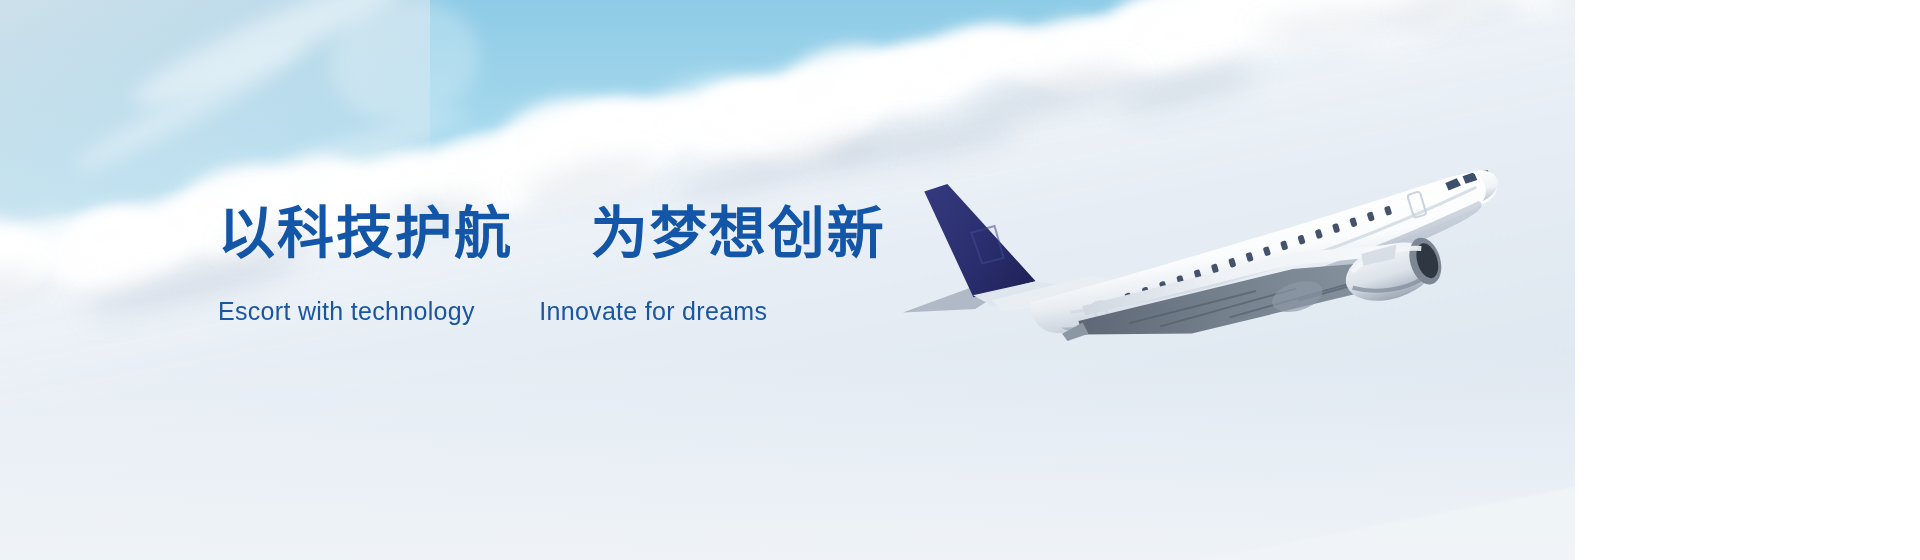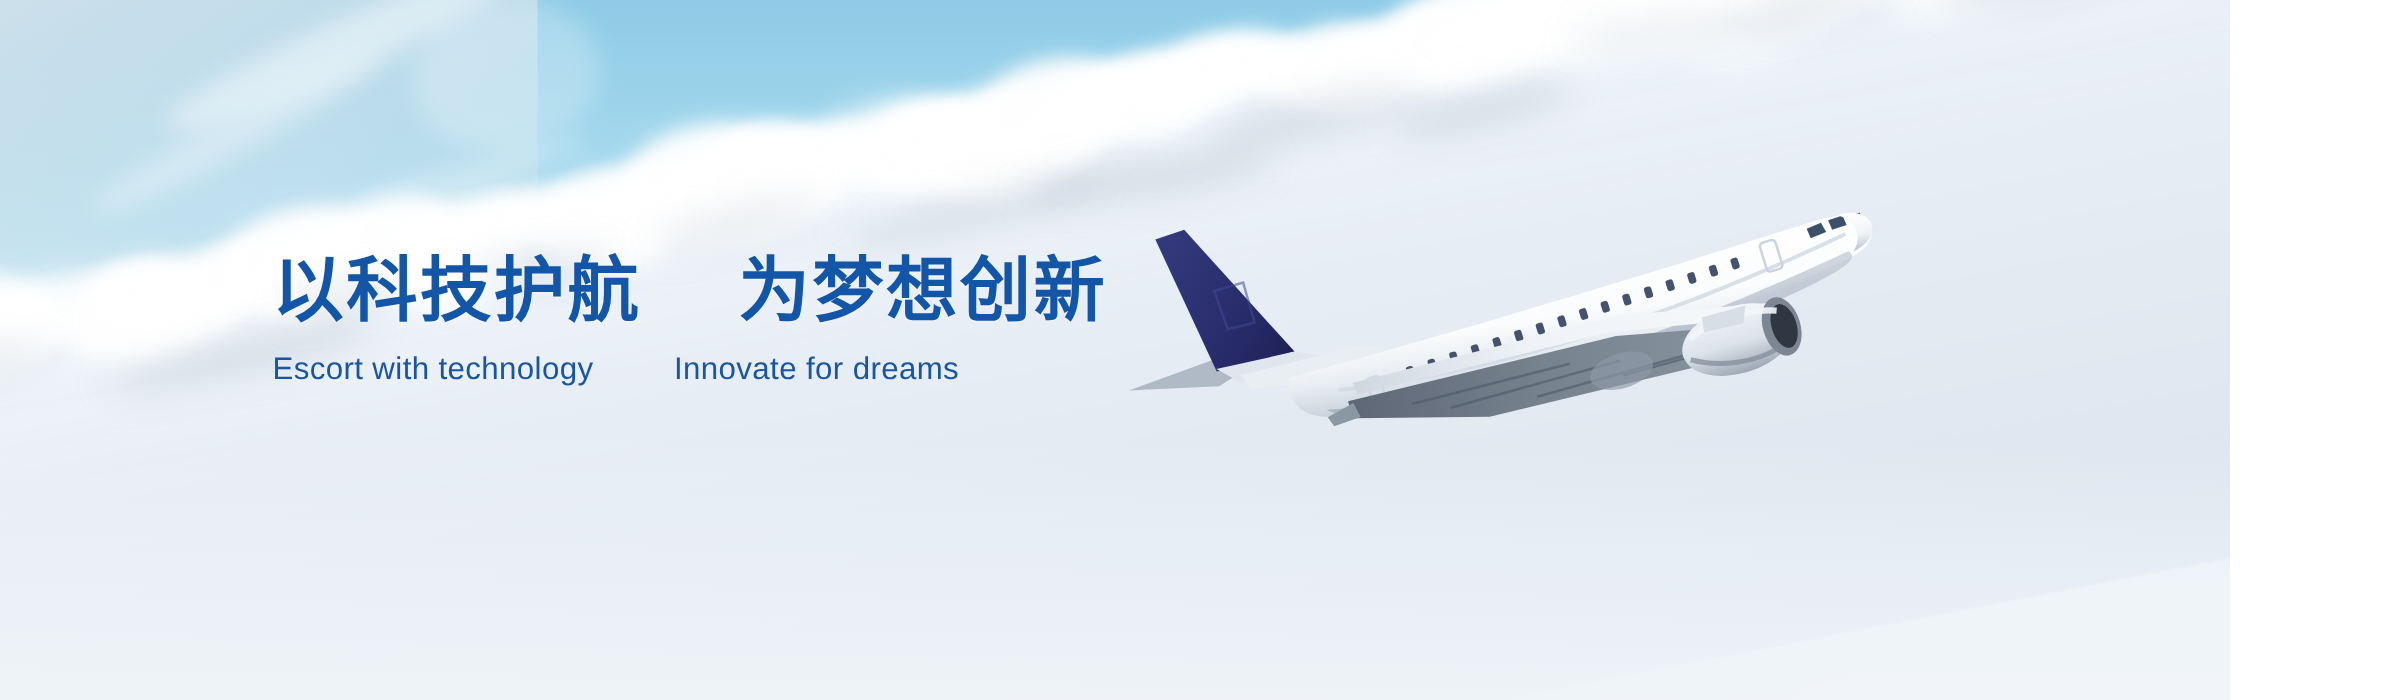--- a/index.html
+++ b/index.html
@@ -7,21 +7,21 @@
     margin: 0;
     padding: 0;
     background: #ffffff;
   }
   body {
     font-family: "Liberation Sans", "DejaVu Sans", sans-serif;
   }
 
   .banner {
     position: relative;
-    width: 1784px;
+    width: 1575px;
     height: 560px;
     overflow: hidden;
     background: #9ed4ea;
   }
 
   
   .sky {
     position: absolute;
     inset: 0;
     background:
@@ -162,21 +162,21 @@
     letter-spacing: 2px;
     white-space: nowrap;
     font-family: "DejaVu Sans", "Liberation Sans", sans-serif;
     text-shadow: 0 1px 2px rgba(255,255,255,0.45);
   }
   .headline .gap {
     display: inline-block;
     width: 34px;
   }
   .subline {
-    margin: 20px 0 0 0;
+    margin: 36px 0 0 0;
     font-size: 25px;
     line-height: 1.1;
     font-weight: 400;
     color: #1a55a0;
     letter-spacing: .3px;
     white-space: nowrap;
     font-family: "Liberation Sans", sans-serif;
   }
   .subline .gap2 {
     display: inline-block;

